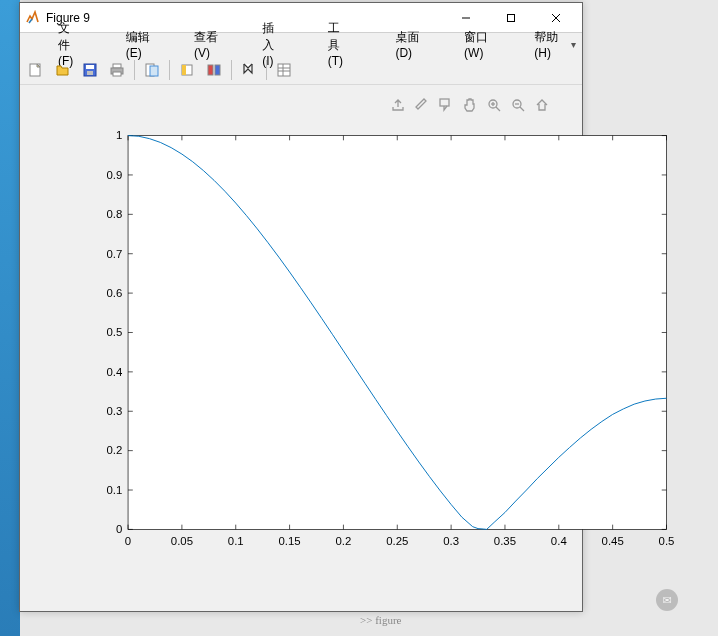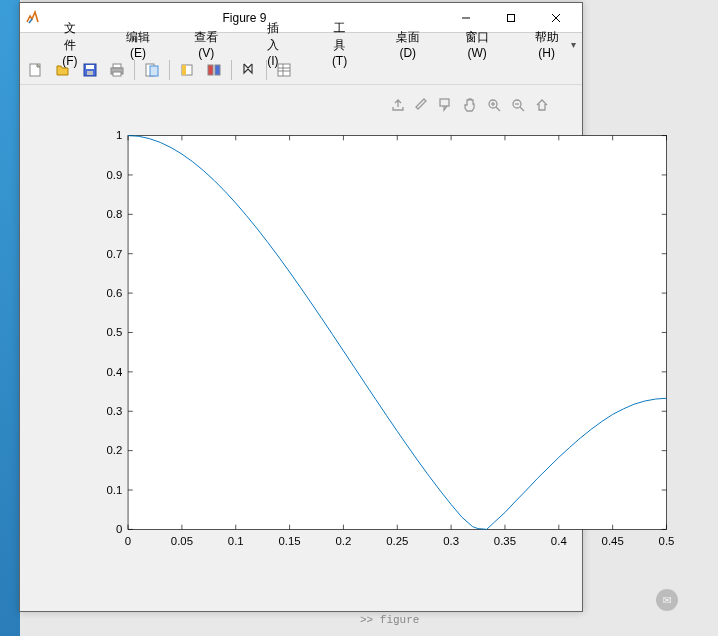--- a/index.html
+++ b/index.html
@@ -1,21 +1,21 @@
 <!DOCTYPE html>
 <html><head>
 <meta charset="utf-8">
 <style>
   * { box-sizing: border-box; margin: 0; padding: 0; }
   body { font-family: "Microsoft YaHei", Arial, sans-serif; background: #e8e8e8; width: 718px; height: 636px; overflow: hidden; position: relative; }
   
   .bg-hint { position: absolute; left: 0; top: 0; width: 20px; height: 636px; background: linear-gradient(#3b9dd8, #2a7db8); z-index: 0; }
-  .bg-text { position: absolute; bottom: 10px; left: 360px; font-size: 11px; color: #888; font-family: Liberation Mono, monospace; z-index: 0; }
-  
-  .figure-window { position: absolute; left: 19px; top: 2px; width: 564px; height: 610px; background: #f0f0f0; border: 1px solid #646464; box-shadow: 0 0 8px rgba(0,0,0,0.2); z-index: 10; text-align: center; }
+  .bg-text { position: absolute; bottom: 10px; left: 360px; font-size: 11px; color: #888; font-family: Liberation Serif, serif; z-index: 0; }
+  
+  .figure-window { position: absolute; left: 19px; top: 2px; width: 564px; height: 610px; background: #f0f0f0; border: 1px solid #646464; box-shadow: 0 0 8px rgba(0,0,0,0.2); z-index: 10; }
   
   .titlebar { height: 30px; background: #fff; display: flex; align-items: center; padding: 0 4px; border-bottom: 1px solid #d0d0d0; }
   .titlebar-icon { width: 16px; height: 16px; margin-right: 6px; }
   .titlebar-text { font-size: 12px; flex: 1; color: #000; }
   .winbtn { width: 45px; height: 28px; display: flex; align-items: center; justify-content: center; font-size: 14px; color: #333; cursor: default; }
   
   .menubar { height: 22px; background: #f0f0f0; display: flex; align-items: center; padding: 0 6px; font-size: 12px; gap: 12px; color: #000; }
   .menuitem { cursor: default; margin-left: 32px; }
   .menubar-arrow { margin-left: auto; font-size: 10px; color: #555; }
   

